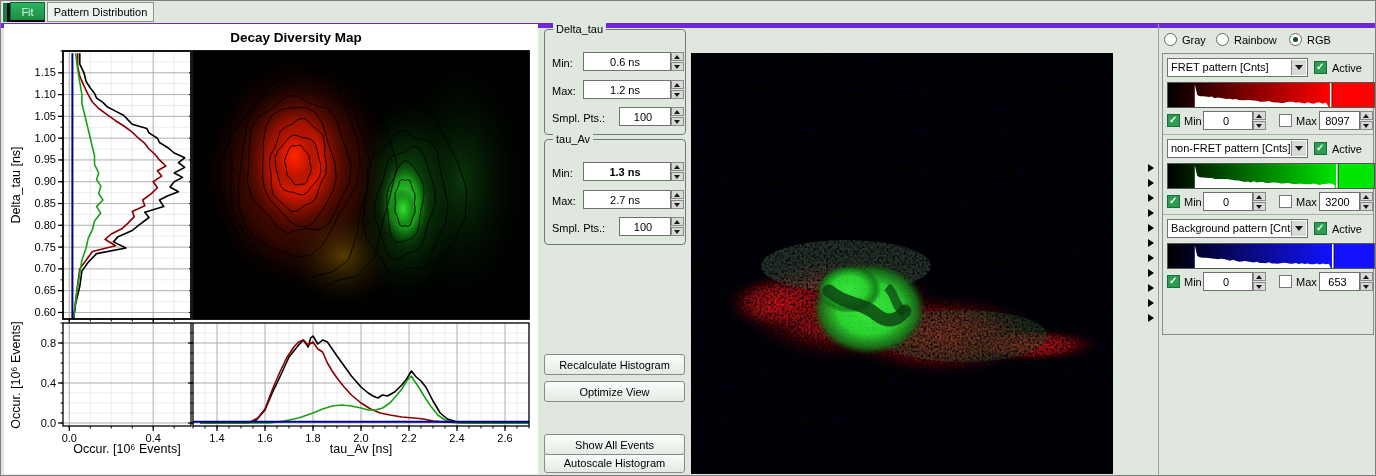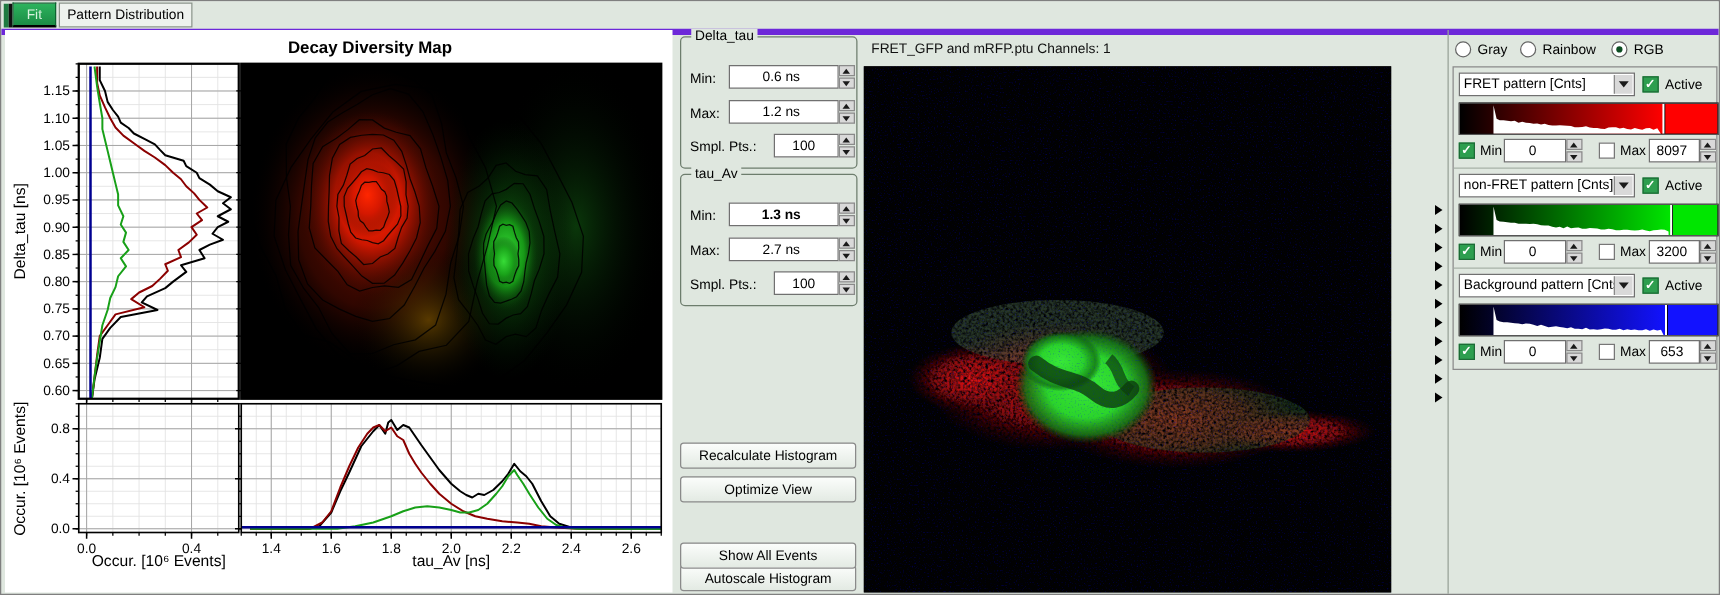--- a/index.html
+++ b/index.html
@@ -36,21 +36,21 @@
     display:flex;align-items:center;padding-left:6px;box-sizing:border-box;}
   .cell-img{position:absolute;left:690px;top:52px;width:422px;height:421px;background:#000;display:block;}
   
   .collapse-strip{position:absolute;left:1147px;top:163px;width:10px;}
   .tri{width:0;height:0;border-left:6px solid #000;border-top:4px solid transparent;border-bottom:4px solid transparent;margin:0 0 7px 0;}
   .vdiv{position:absolute;left:1157px;top:23px;width:1px;height:453px;background:#98a298;}
   
   .radio{position:absolute;width:13px;height:13px;border-radius:50%;background:#fff;border:1px solid #666;box-sizing:border-box;}
   .radio.on::after{content:'';position:absolute;left:3px;top:3px;width:5px;height:5px;border-radius:50%;background:#0c4d22;}
   .rlabel{position:absolute;font-size:11px;color:#000;}
-  .chan-box{position:absolute;left:1161px;top:52px;width:212px;height:243px;border:1px solid #8a8a8a;box-sizing:border-box;background:#dfe7df;}
+  .chan-box{position:absolute;left:1161px;top:52px;width:212px;height:282px;border:1px solid #8a8a8a;box-sizing:border-box;background:#dfe7df;}
   .chan{position:absolute;left:0;width:210px;height:80px;}
   .chan.sep{border-top:1px solid #a8b2a8;}
   .dd{position:absolute;left:4px;top:4px;width:141px;height:19px;background:#fff;border:1px solid #707070;box-sizing:border-box;
     font-size:11px;line-height:17px;padding-left:3px;overflow:hidden;white-space:nowrap;color:#000;}
   .ddbtn{position:absolute;right:1px;top:1px;width:15px;height:15px;background:#d9d9d9;border-left:1px solid #8a8a8a;box-sizing:border-box;}
   .ddbtn::after{content:'';position:absolute;left:3px;top:5px;border-left:4px solid transparent;border-right:4px solid transparent;border-top:5px solid #1a1a1a;}
   .cb{position:absolute;width:13px;height:13px;background:#fff;border:1px solid #777;box-sizing:border-box;}
   .cb.on{background:#2d9e4f;border-color:#1c6b36;}
   .cb.on::after{content:'✓';color:#fff;font-size:10px;font-weight:bold;position:absolute;left:1px;top:-1px;}
   .mm-label{position:absolute;font-size:11px;color:#000;}
@@ -491,23 +491,20 @@
         <span class="up"></span>
         <span class="dn"></span>
       </span>
   </div>
 
   <button class="btn" style="top:353px;">Recalculate Histogram</button>
   <button class="btn" style="top:380px;">Optimize View</button>
   <button class="btn" style="top:407px;margin-top:44px;">Autoscale Histogram</button>
   <button class="btn" style="top:433px;">Show All Events</button>
 
-  <div class="img-header">
-      <span>FRET_GFP and mRFP.ptu Channels: 1</span>
-    </div>
   <svg class="cell-img" viewBox="0 0 422 421" preserveAspectRatio="none">
     <defs>
       <radialGradient id="nuc">
           <stop offset="0%" stop-color="#38e838"></stop>
           <stop offset="55%" stop-color="#2bd42b"></stop>
           <stop offset="85%" stop-color="#157a15" stop-opacity="0.85"></stop>
           <stop offset="100%" stop-color="#0a4a0a" stop-opacity="0"></stop>
         </radialGradient>
       <radialGradient id="redc">
           <stop offset="0%" stop-color="#e81414" stop-opacity="0.95"></stop>

